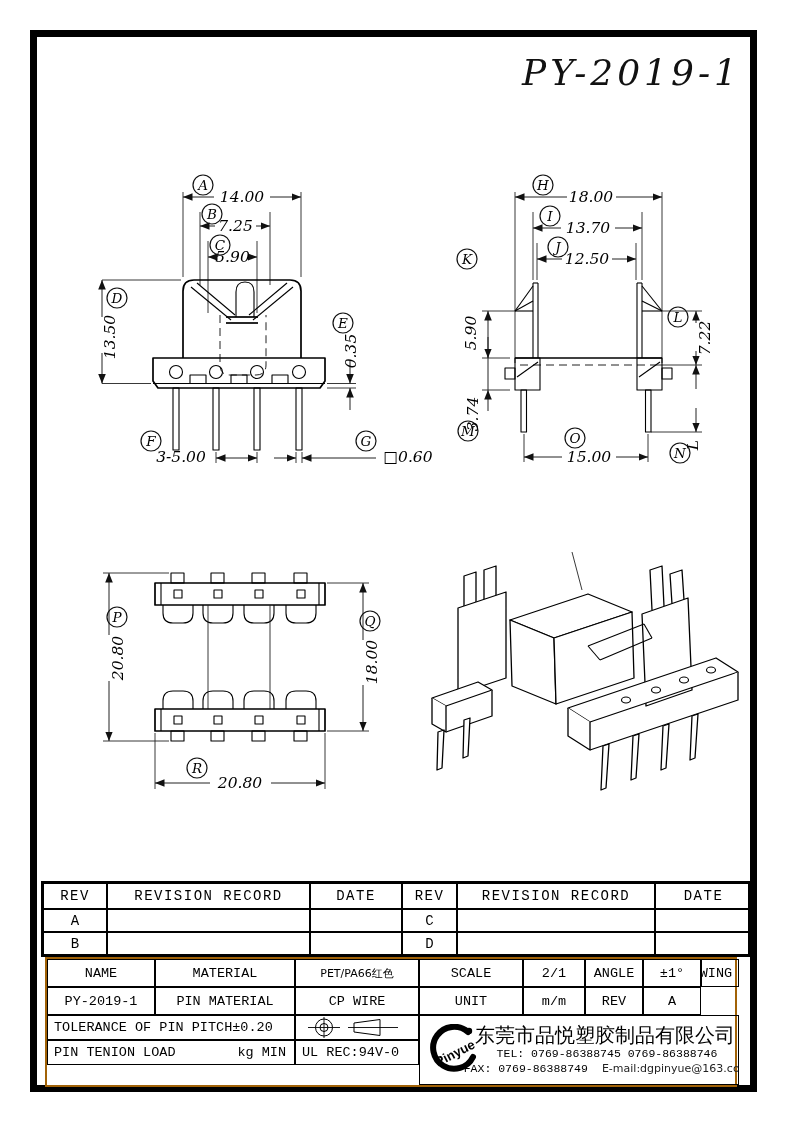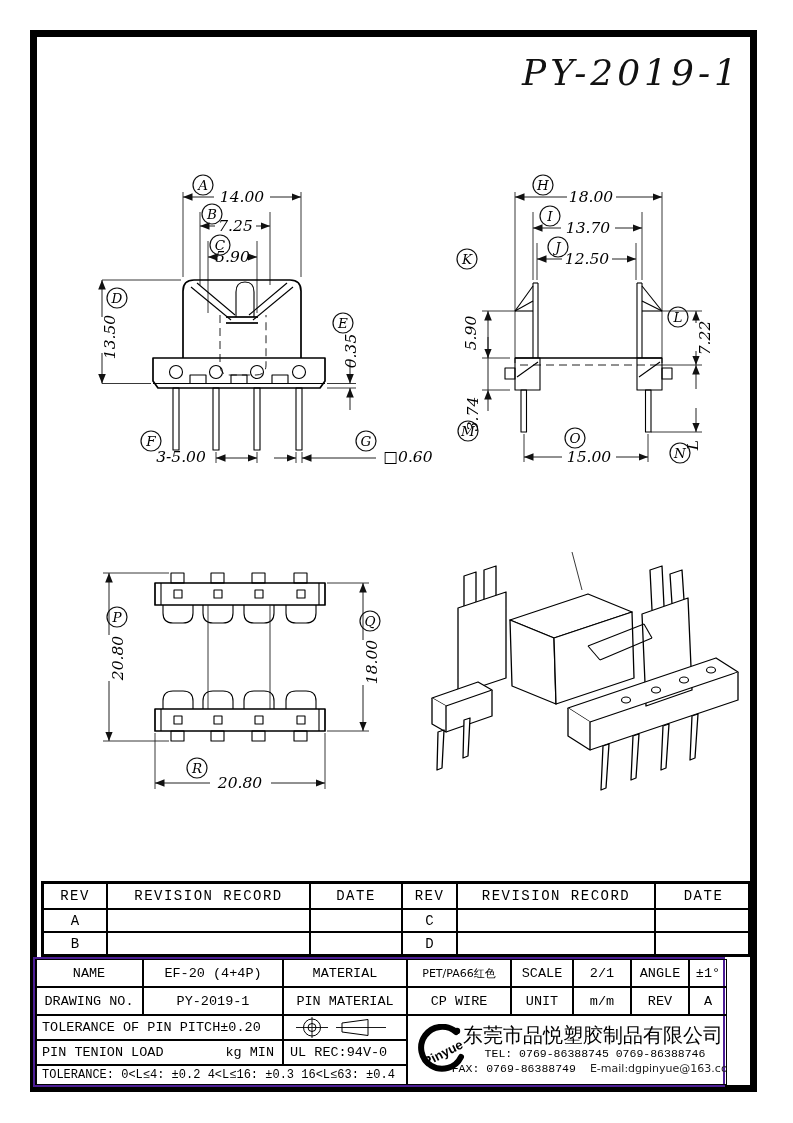--- a/index.html
+++ b/index.html
@@ -22,23 +22,23 @@
   .bal circle{fill:none;stroke:#111;stroke-width:1.2;}
   .bal text{font-family:"DejaVu Serif",serif;font-style:italic;font-size:13.5px;fill:#000;text-anchor:middle;}
   
   #revtable{position:absolute;left:41px;top:881px;width:709px;display:grid;
     grid-template-columns:64px 203px 92px 55px 198px 97px;grid-template-rows:26px 23px 23px;
     border:2px solid #000;box-sizing:border-box;}
   #revtable>div{border:1px solid #000;display:flex;align-items:center;justify-content:center;
     font-size:14px;overflow:hidden;}
   #revtable .rh{letter-spacing:1.5px;}
   
-  #tblock{position:absolute;left:33px;top:957px;width:692px;display:grid;
+  #tblock{position:absolute;left:45px;top:957px;width:692px;display:grid;
     grid-template-columns:108px 140px 124px 104px 62px 58px 58px 38px;
-    grid-template-rows:28px 28px 25px 25px 20px;border:2px solid #4c1d95;box-sizing:border-box;}
+    grid-template-rows:28px 28px 25px 25px 20px;border:2px solid #a16207;box-sizing:border-box;}
   #tblock>div{border:1px solid #000;display:flex;align-items:center;justify-content:center;
     font-size:13.5px;white-space:nowrap;overflow:hidden;box-sizing:border-box;}
   #tblock .lft{justify-content:flex-start;padding-left:6px;}
   #tblock .sp{justify-content:space-between;padding:0 8px 0 6px;}
   #tblock .cjk{font-family:"DejaVu Sans",sans-serif;font-size:11px;}
   #tblock .tol{font-size:12px;letter-spacing:0;}
   #company{position:relative;flex-direction:column;align-items:stretch;justify-content:flex-start;padding:2px 4px 2px 2px;}
   #company .cname{font-family:"DejaVu Sans",sans-serif;font-weight:normal;font-size:20px;
      letter-spacing:0px;margin-left:54px;line-height:22px;}
   #company .cline{font-size:11.5px;margin-left:58px;line-height:15px;display:flex;gap:14px;}
@@ -378,21 +378,20 @@
     <div>B</div>
     <div></div>
     <div></div>
     <div>D</div>
     <div></div>
     <div></div>
   </div>
 
   <div id="tblock">
     <div>NAME</div>
-    <div>EF-20 (4+4P)</div>
     <div>MATERIAL</div>
     <div class="cjk">PET/PA66红色</div>
     <div>SCALE</div>
     <div>2/1</div>
     <div>ANGLE</div>
     <div>±1°</div>
 
     <div>DRAWING NO.</div>
     <div>PY-2019-1</div>
     <div>PIN MATERIAL</div>
@@ -425,15 +424,14 @@
       <div class="cline">
         <span>FAX: 0769-86388749</span>
         <span class="email">E-mail:dgpinyue@163.com</span>
       </div>
     </div>
     <div class="sp" style="grid-column:1 / span 2;">
       <span>PIN TENION LOAD</span>
       <span>kg MIN</span>
     </div>
     <div class="lft">UL REC:94V-0</div>
-    <div class="lft tol" style="grid-column:1 / span 3;">TOLERANCE: 0&lt;L≤4: ±0.2  4&lt;L≤16: ±0.3  16&lt;L≤63: ±0.4</div>
   </div>
 </div>
 
 </body></html>

